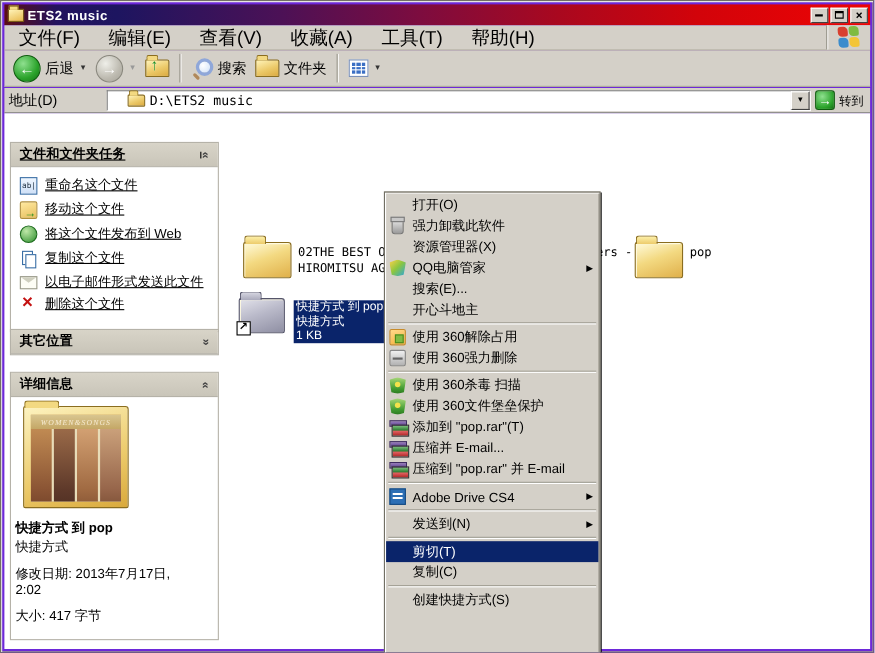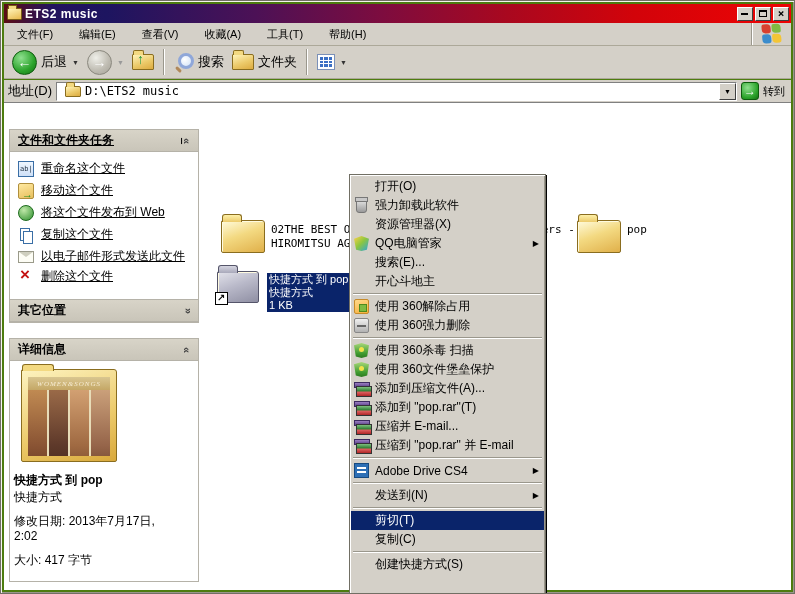--- a/index.html
+++ b/index.html
@@ -1,19 +1,19 @@
 <!DOCTYPE html>
 <html><head>
 <meta charset="utf-8">
 <style>
   * { margin:0; padding:0; box-sizing:border-box; }
   html,body { width:795px; height:594px; }
   body { font-family:"Liberation Sans","DejaVu Sans",sans-serif; font-size:12px; color:#000; }
 
-  .window { position:relative; width:795px; height:594px; background:#4d7c0f; overflow:hidden;
+  .window { position:relative; width:795px; height:594px; background:#6d28d9; overflow:hidden;
             border:1px solid #716f64; box-shadow: inset 1px 1px 0 #f5f4ef, inset -1px -1px 0 #9a978c; }
 
   
   .titlebar { position:absolute; left:3px; top:3px; right:3px; height:19px;
     background:linear-gradient(90deg,#5c0d14 0%,#23135e 6%,#1d1560 13%,#4c1156 32%,#7d0c3f 48%,#a9081f 64%,#d2030a 80%,#ee0404 100%);
     display:flex; align-items:center; padding:0 2px; }
   .titlebar-icon { width:15px; height:12px; position:relative; margin:0 3px 0 1px;
     background:linear-gradient(160deg,#fff3b8,#e8b94e); border:1px solid #7a5c16; border-radius:1px; }
   .titlebar-icon::before { content:""; position:absolute; top:-4px; left:0; width:7px; height:3px;
     background:#f3d981; border:1px solid #7a5c16; border-bottom:none; }
@@ -22,21 +22,21 @@
   .tb-btn { width:16px; height:14px; background:#d4d0c8; border:1px solid;
     border-color:#fff #404040 #404040 #fff; font-size:9px; line-height:11px; text-align:center;
     font-family:"DejaVu Sans Mono",monospace; font-weight:bold; }
   .tb-btn.min span { display:block; margin-top:5px; border-bottom:2px solid #000; width:7px; margin-left:3px; }
   .tb-btn.max span { display:block; width:8px; height:7px; border:1px solid #000; border-top-width:2px; margin:2px auto 0; }
   .tb-btn.close { font-size:11px; }
 
   
   .menubar { position:absolute; left:3px; top:22px; right:3px; height:23px; background:#d4d0c8;
     display:flex; align-items:center; border-bottom:1px solid #aca899; }
-  .menu-item { padding:3px 13px; font-size:11px; }
+  .menu-item { padding:3px 13px; font-size:17px; }
   .logo-box { position:absolute; right:0; top:0; bottom:0; width:40px; border-left:1px solid #9a978c;
     box-shadow: inset 1px 0 0 #fff; display:flex; align-items:center; justify-content:center; background:#d4d0c8; }
   .winflag { width:20px; height:20px; display:grid; grid-template-columns:9px 9px; grid-template-rows:9px 9px;
     gap:1px; transform:rotate(-4deg); }
   .winflag i { border-radius:2px 4px 2px 4px; }
   .winflag i:nth-child(1){ background:#d8402f; } .winflag i:nth-child(2){ background:#7fbb42; }
   .winflag i:nth-child(3){ background:#3b8ccc; } .winflag i:nth-child(4){ background:#f3c536; }
 
   
   .toolbar { position:absolute; left:3px; top:45px; right:3px; height:33px; background:#d4d0c8;
@@ -65,21 +65,21 @@
 
   .views-grid { width:18px; height:16px; background:#fff; border:1px solid #7a90b8; padding:2px; display:grid;
     grid-template-columns:repeat(3,1fr); gap:1px; }
   .views-grid i { background:#3b6fc4; }
 
   
   .addressbar { position:absolute; left:3px; top:79px; right:3px; height:23px; background:#d4d0c8;
     display:flex; align-items:center; padding:0 4px; gap:4px; border-bottom:1px solid #808080; }
   .addr-label { font-size:13px; flex:none; }
   .addr-combo { flex:1; height:19px; background:#fff; border:1px solid; border-color:#808080 #fff #fff #808080;
-    display:flex; align-items:center; padding-left:8px; position:relative; }
+    display:flex; align-items:center; padding-left:18px; position:relative;margin-left:41px; }
   .addr-folder { width:16px; height:11px; margin-right:4px; }
   .addr-folder::before { width:7px; }
   .addr-value { font-family:"DejaVu Sans Mono",monospace; font-size:12px; }
   .combo-drop { position:absolute; right:0; top:0; bottom:0; width:17px; background:#d4d0c8;
     border:1px solid; border-color:#fff #404040 #404040 #fff; font-size:7px; text-align:center; line-height:16px; }
   .go-btn { flex:none; display:flex; align-items:center; gap:4px; padding-right:2px; }
   .go-square { width:18px; height:18px; border-radius:3px; background:radial-gradient(circle at 35% 30%, #8fe08f, #2ba32b 65%, #147014);
     border:1px solid #0d5c0d; color:#fff; font-weight:bold; text-align:center; line-height:17px; font-size:12px; }
   .go-label { font-size:11px; }
 
@@ -424,25 +424,20 @@
     <span class="mi-label">使用 360杀毒 扫描</span>
     <span class="mi-arrow"></span>
   </div>
       <div class="menu-row">
     <span class="mi-icon x360-vault-icon"></span>
     <span class="mi-label">使用 360文件堡垒保护</span>
     <span class="mi-arrow"></span>
   </div>
       <div class="menu-row">
     <span class="mi-icon winrar-icon"></span>
-    <span class="mi-label">添加到压缩文件(A)...</span>
-    <span class="mi-arrow"></span>
-  </div>
-      <div class="menu-row">
-    <span class="mi-icon winrar-icon"></span>
     <span class="mi-label">添加到 "pop.rar"(T)</span>
     <span class="mi-arrow"></span>
   </div>
       <div class="menu-row">
     <span class="mi-icon winrar-icon"></span>
     <span class="mi-label">压缩并 E-mail...</span>
     <span class="mi-arrow"></span>
   </div>
       <div class="menu-row">
     <span class="mi-icon winrar-icon"></span>

